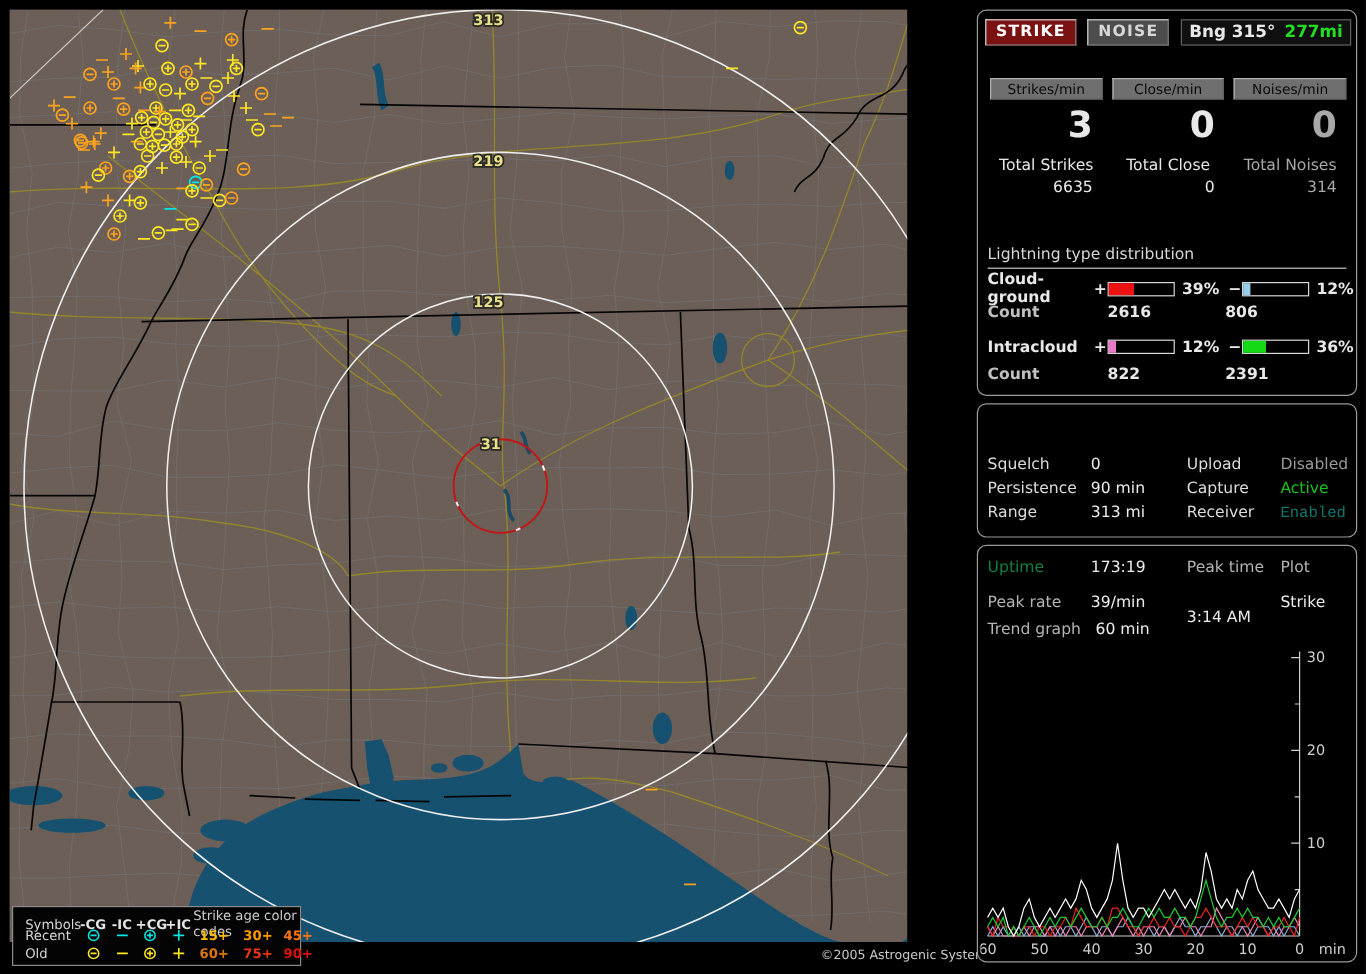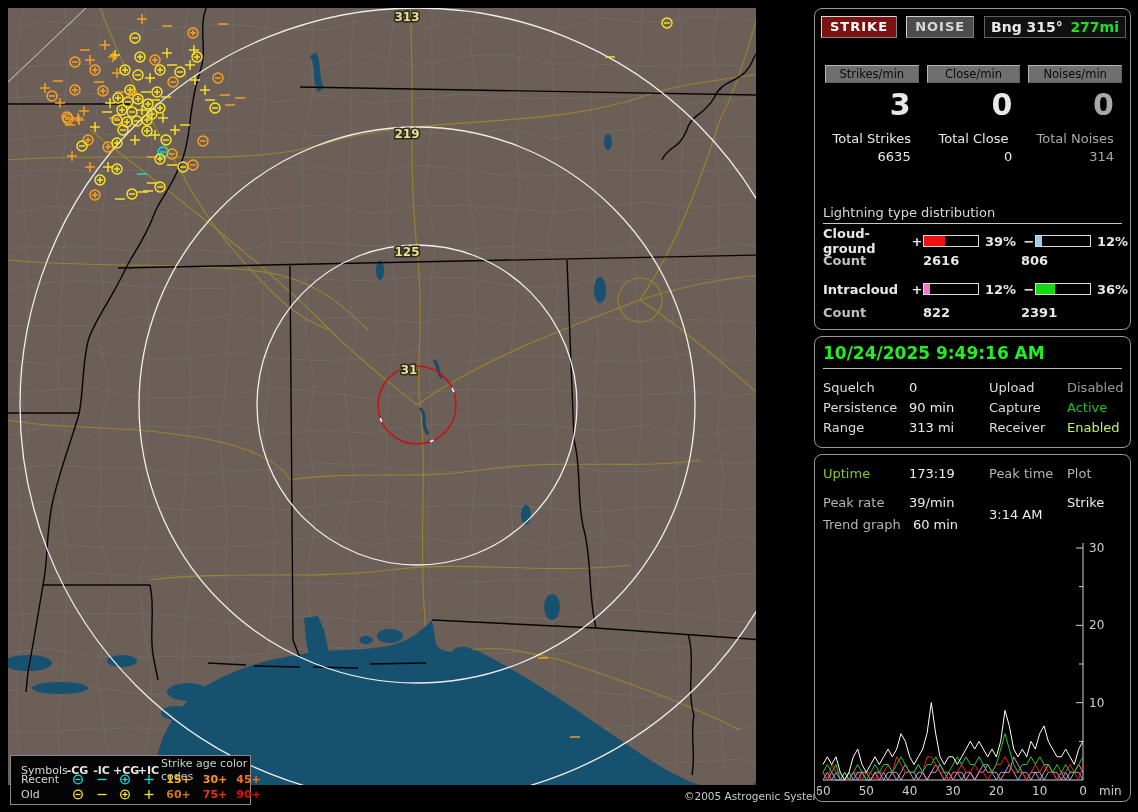--- a/index.html
+++ b/index.html
@@ -771,47 +771,46 @@
       <div class="cnt-grid">
         <span class="clabel">Count</span>
         <span></span>
         <span class="cval">822</span>
         <span class="cval">2391</span>
       </div>
     </div>
   </div>
 
   <div class="pbox" id="box2">
-    <div id="dt">10/24/2025 9:49:16 AM</div>
     <div class="kvgrid" id="settingsGrid">
         <div class="kvrow">
           <span style="color: rgb(220, 220, 220);">Squelch</span>
           <span style="color: rgb(236, 236, 236);">0</span>
           <span style="color: rgb(220, 220, 220);">Upload</span>
           <span style="color: rgb(154, 154, 154);">Disabled</span>
         </div>
         <div class="kvrow">
           <span style="color: rgb(220, 220, 220);">Persistence</span>
           <span style="color: rgb(236, 236, 236);">90 min</span>
           <span style="color: rgb(220, 220, 220);">Capture</span>
           <span style="color: rgb(24, 196, 24);">Active</span>
         </div>
         <div class="kvrow">
           <span style="color: rgb(220, 220, 220);">Range</span>
           <span style="color: rgb(236, 236, 236);">313 mi</span>
           <span style="color: rgb(220, 220, 220);">Receiver</span>
-          <span style="color: #bef264;">Enabled</span>
+          <span style="color: #0f766e; font-family: Liberation Mono, monospace;">Enabled</span>
         </div>
       </div>
   </div>
 
   <div class="pbox" id="box3">
     <div class="kvgrid" id="statusrows" style="position:absolute;top:8px;">
         <div class="kvrow">
-          <span style="color: #84cc16;">Uptime</span>
+          <span style="color: #15803d;">Uptime</span>
           <span style="color: rgb(236, 236, 236);">173:19</span>
           <span style="color: rgb(180, 180, 180);">Peak time</span>
           <span style="color: rgb(180, 180, 180);">Plot</span>
         </div>
         <div class="kvrow">
           <span style="color: rgb(180, 180, 180);">Peak rate</span>
           <span style="color: rgb(236, 236, 236);">39/min</span>
           <span style="color: rgb(236, 236, 236); margin-top: 24px;">3:14 AM</span>
           <span style="color: rgb(236, 236, 236);">Strike</span>
         </div>

